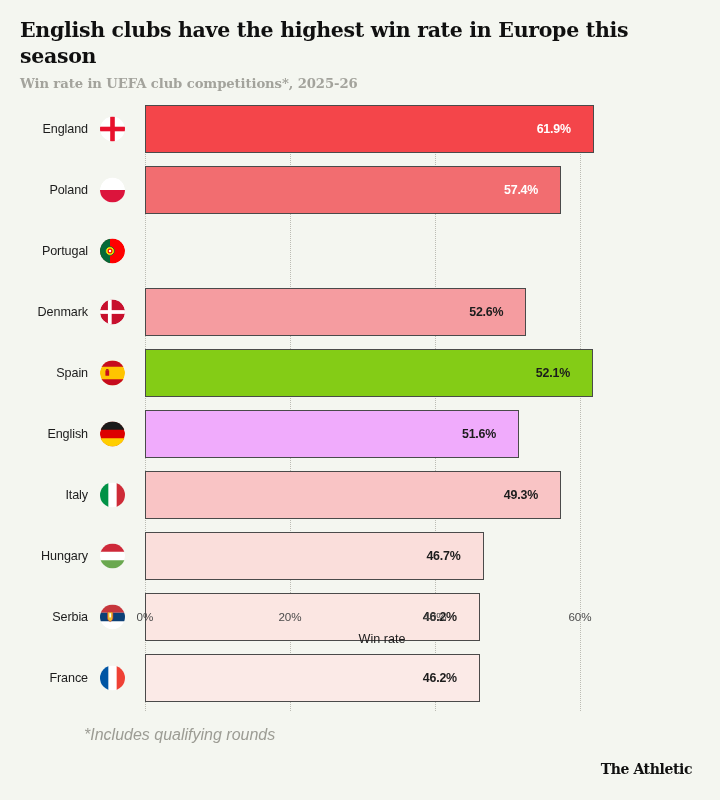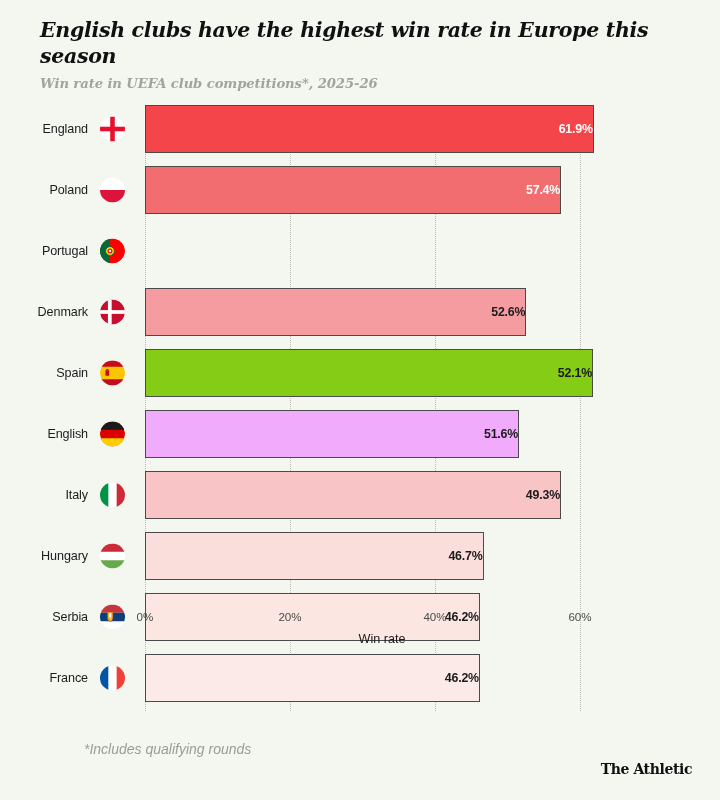--- a/index.html
+++ b/index.html
@@ -24,21 +24,21 @@
     inset: 0;
     pointer-events: none;
     background-image: radial-gradient(circle at 1px 1px, rgba(120,140,110,0.10) 0.6px, transparent 0.7px);
     background-size: 7px 7px;
     z-index: 0;
   }
 
   .page { position: relative; z-index: 1; width: 720px; height: 800px; }
 
   
-  .header { padding: 18px 28px 0 40px; font-style: italic; }
+  .header { padding: 18px 28px 0 20px; }
 
   .chart-title {
     font-family: "DejaVu Serif", "Liberation Serif", serif;
     font-weight: bold;
     font-size: 20.5px;
     letter-spacing: -0.3px;
     color: #101010;
     line-height: 1.25;
   }
 
@@ -108,20 +108,21 @@
     border: 1.6px solid #4a4a4a;
     display: flex;
     align-items: center;
     justify-content: flex-end;
   }
 
   .bar-value {
     font-size: 12.4px;
     font-weight: bold;
     letter-spacing: -0.2px;
+    padding-right: 22px;
     white-space: nowrap;
   }
 
   
   .axis { position: absolute; left: 0; right: 0; top: 606px; height: 40px; }
   .tick-label {
     position: absolute;
     top: 4px;
     transform: translateX(-50%);
     font-size: 11.6px;
@@ -134,22 +135,22 @@
     text-align: center;
     font-size: 12.6px;
     color: #1c1c1c;
   }
   .axis-title span { position: relative; left: 22px; }
 
   
   .footnote {
     position: absolute;
     left: 84px;
-    top: 741px;
-    font-size: 14px;
+    top: 726px;
+    font-size: 16px;
     font-style: italic;
     color: #9c9c94;
   }
 
   .brand {
     position: absolute;
     right: 28px;
     top: 761px;
     font-family: "DejaVu Serif", "Liberation Serif", serif;
     font-weight: bold;

